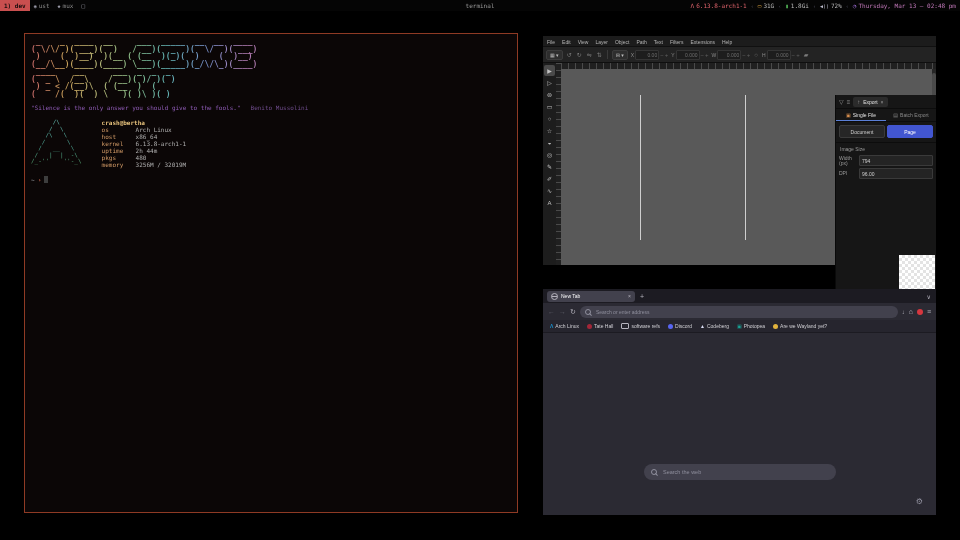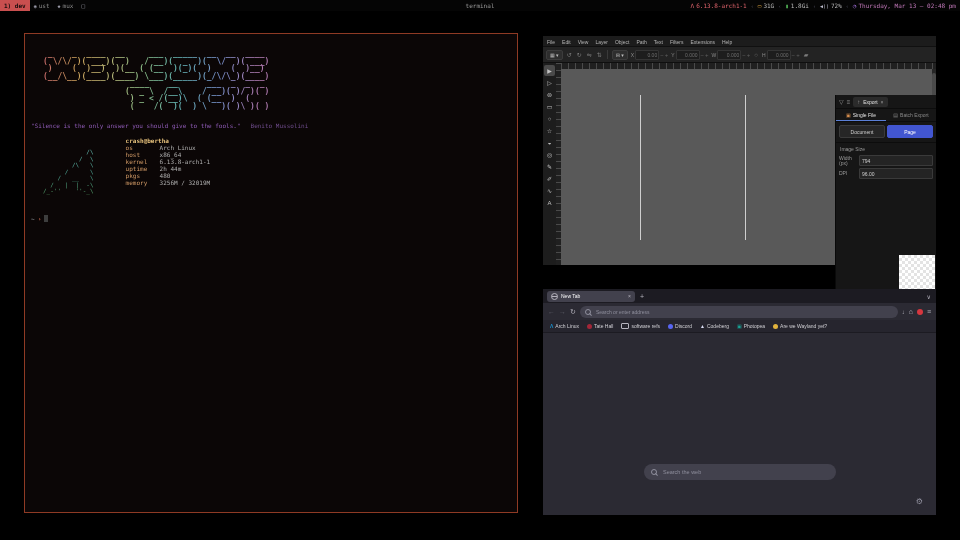--- a/index.html
+++ b/index.html
@@ -18,21 +18,21 @@
   #bar .status{margin-left:auto;display:flex;align-items:center;gap:4px;padding-right:4px;position:relative;}
   #bar .mod{display:flex;align-items:center;gap:2px;}
   #bar .sep{color:#4a4a5a;font-size:5px;}
   .c-kern{color:#e0646c;} .c-kern-i{color:#e0646c;font-size:6px;}
   .c-disk-i{color:#d9a23f;} .c-mem-i{color:#4fae54;} .c-vol-i{color:#b8b8c8;font-size:5px;} .c-clk-i{color:#9a6bd0;} .c-date{color:#c078b8;}
   .c-val{color:#b8b8b8;}
 
   
   #term{left:24px;top:33px;width:494px;height:480px;background:#0b0606;
         border:1px solid #8f3a24;padding:4px 6px;color:#b8b8b8;}
-  #term pre{margin:12px;white-space:pre;text-align:right;}
+  #term pre{margin:0;white-space:pre;}
   .banner{font-size:8px;line-height:7.5px;font-weight:bold;width:fit-content;
           background:linear-gradient(90deg,#c96a6a 0%,#c9a05a 15%,#b9b979 30%,#8abf8a 45%,#62b3b3 60%,#7a93cf 78%,#b07ab0 95%);
           -webkit-background-clip:text;background-clip:text;color:transparent;}
   .quote{margin-top:6px;font-size:6px;color:#8e5bb5;}
   .quote .author{color:#6d4b8a;margin-left:10px;}
   .fetch{display:flex;margin-top:8px;}
   .archlogo{font-size:6px;line-height:6.5px;
             background:linear-gradient(180deg,#6cc8be 0%,#4fae9a 60%,#5aa86b 100%);
             -webkit-background-clip:text;background-clip:text;color:transparent;}
   .fetchinfo{margin-left:20px;font-size:6px;line-height:7px;}

